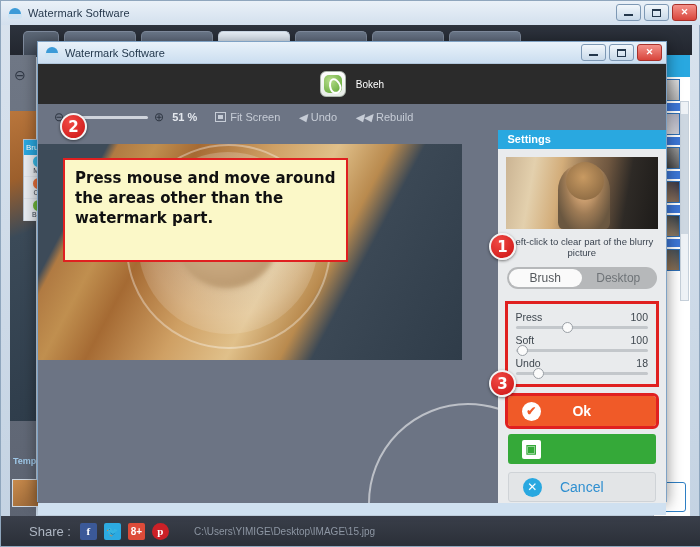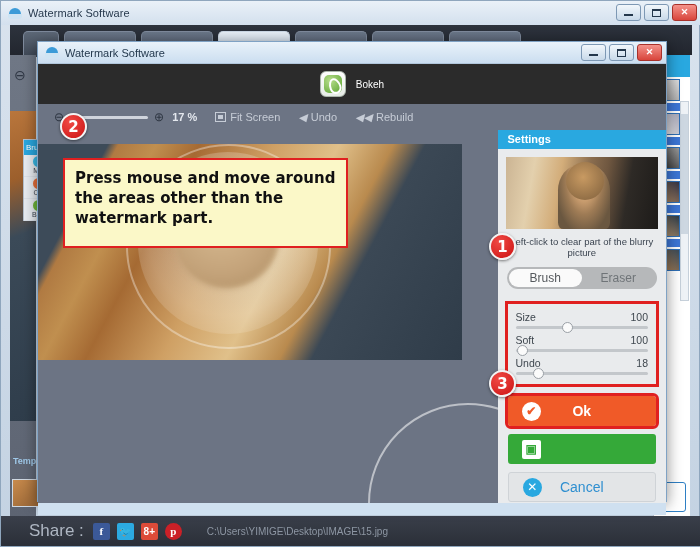--- a/index.html
+++ b/index.html
@@ -136,21 +136,21 @@
     color: #3fa9e8; font-size: 17px; display: flex; align-items: center;
     justify-content: center; gap: 6px; background: transparent;
   }
 
   
   .bg-sharebar {
     position: absolute; left: 0; bottom: 0; width: 700px; height: 30px;
     background: linear-gradient(#3a3f4a, #2b2f38);
     display: flex; align-items: center; padding-left: 28px; gap: 7px;
   }
-  .share-label { color: #aeb6c2; font-size: 17px; margin-right: 2px; }
+  .share-label { color: #aeb6c2; font-size: 13px; margin-right: 2px; }
   .sicon {
     width: 17px; height: 17px; border-radius: 2px; color: #fff;
     font-size: 11px; font-weight: bold; line-height: 17px; text-align: center;
     font-family: "Liberation Serif", serif;
   }
   .sicon.fb { background: #3b5998; }
   .sicon.tw { background: #2caae1; font-family: "DejaVu Sans", sans-serif; font-size: 10px; }
   .sicon.gp { background: #dd4b39; font-size: 10px; font-family: "Liberation Sans", sans-serif; }
   .sicon.pi { background: #cb2027; border-radius: 50%; }
   .filepath { color: #8d96a3; font-size: 10px; margin-left: 18px; }
@@ -253,21 +253,21 @@
     position: absolute; left: 88px; top: 0px; width: 205px; height: 205px;
     border: 2px solid rgba(255,255,255,.35); border-radius: 50%;
   }
   .canvas-arc {
     position: absolute; right: -70px; bottom: -100px; width: 200px; height: 200px;
     border: 2px solid rgba(255,255,255,.55); border-radius: 50%;
   }
 
   
   .callout {
-    position: absolute; left: 25px; top: 28px; width: 285px; height: 90px;
+    position: absolute; left: 25px; top: 28px; width: 285px; height: 104px;
     background: #fbf8c8; border: 2px solid #e02020;
     padding: 9px 10px;
   }
   .callout-text {
     font-size: 15px; font-weight: bold; color: #111; line-height: 1.33;
     font-family: "DejaVu Sans", sans-serif;
   }
   .badge {
     position: absolute; width: 27px; height: 27px; border-radius: 50%;
     background: radial-gradient(circle at 35% 30%, #f04a45, #cc1212);
@@ -486,21 +486,21 @@
       <span class="bokeh-ico">
           <span class="inner"></span>
         </span>
       <span class="dlg-header-title">Bokeh</span>
     </div>
 
     <div class="dlg-toolbar">
       <span class="tb-zoomout">⊖</span>
       <span class="tb-slider"></span>
       <span class="tb-zoomin">⊕</span>
-      <span class="tb-pct">17 %</span>
+      <span class="tb-pct">51 %</span>
       <span class="tb-item">
         <i class="fit-ico"></i>
         <span>Fit Screen</span>
       </span>
       <span class="tb-item">
         <i class="undo-ico">◀</i>
         <span>Undo</span>
       </span>
       <span class="tb-item">
         <i class="undo-ico">◀◀</i>
@@ -529,27 +529,27 @@
 
         <div class="preview">
           <div class="figure"></div>
           <div class="hair"></div>
         </div>
 
         <div class="hint">Left-click to clear part of the blurry picture</div>
 
         <div class="toggle">
           <span class="seg on">Brush</span>
-          <span class="seg">Eraser</span>
+          <span class="seg">Desktop</span>
         </div>
 
         <div class="slider-box">
           <div class="srow">
             <div class="lbl">
-              <span>Size</span>
+              <span>Press</span>
               <span>100</span>
             </div>
             <div class="track">
               <span class="knob" style="left:35%"></span>
             </div>
           </div>
           <div class="srow">
             <div class="lbl">
               <span>Soft</span>
               <span>100</span>

